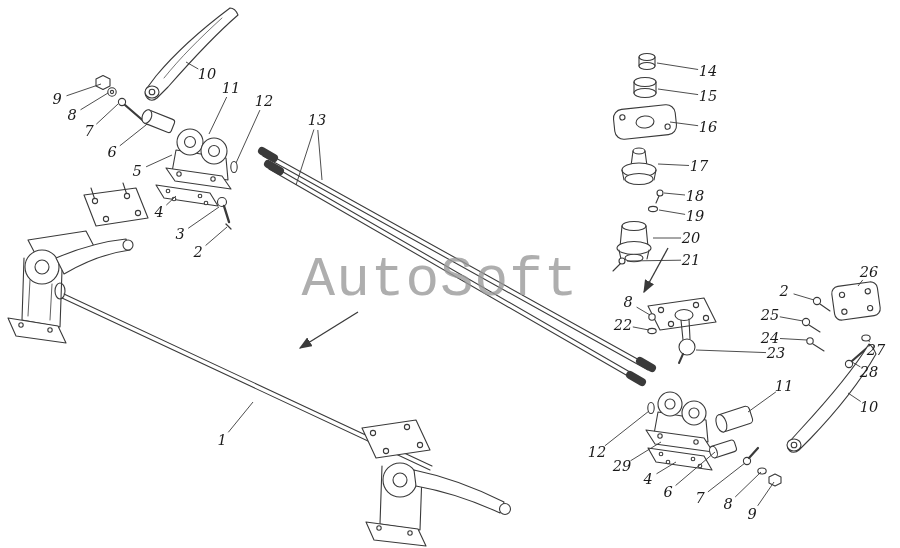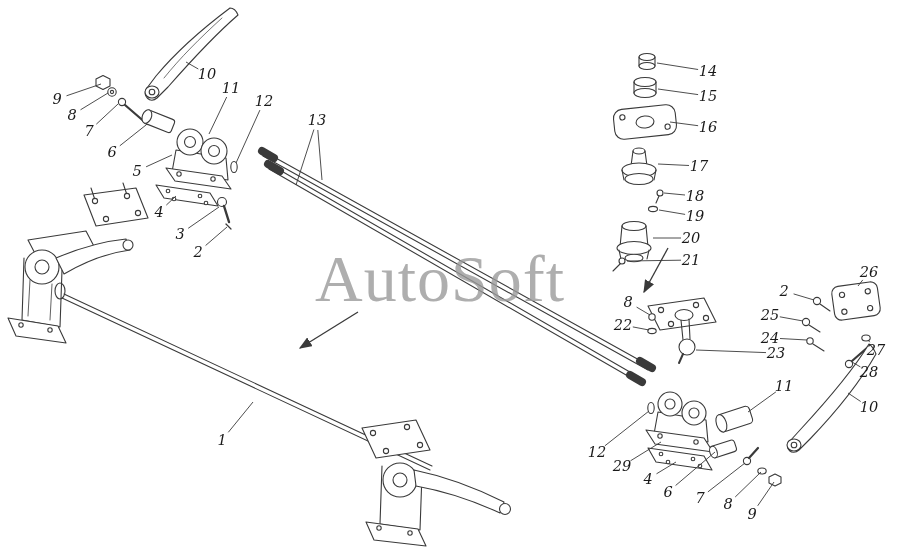--- a/index.html
+++ b/index.html
@@ -1,20 +1,20 @@
 <!DOCTYPE html>
 <html><head>
 <meta charset="utf-8">
 <style>
   html,body{margin:0;padding:0;background:#fff;}
   #stage{position:relative;width:900px;height:548px;background:#ffffff;overflow:hidden;
          font-family:"DejaVu Serif",serif;}
   #stage svg{position:absolute;left:0;top:0;}
   .watermark{position:absolute;left:440px;top:281px;transform:translate(-50%,-52%);
-             font-family:Liberation Serif, serif;font-size:66px;font-weight:400;
+             font-family:Liberation Mono, monospace;font-size:56px;font-weight:400;
              color:#9a9a9a;opacity:.8;letter-spacing:1px;white-space:nowrap;pointer-events:none;text-align:center;}
   #annot text{font-family:"DejaVu Serif",serif;font-style:italic;font-size:14.5px;
               fill:#1a1a1a;text-anchor:middle;}
   #annot line{stroke:#3a3a3a;stroke-width:.9;fill:none;}
   #annot line.dir-arrow{stroke-width:1.3;}
 </style>
 </head>
 <body>
 
 <div id="stage">

